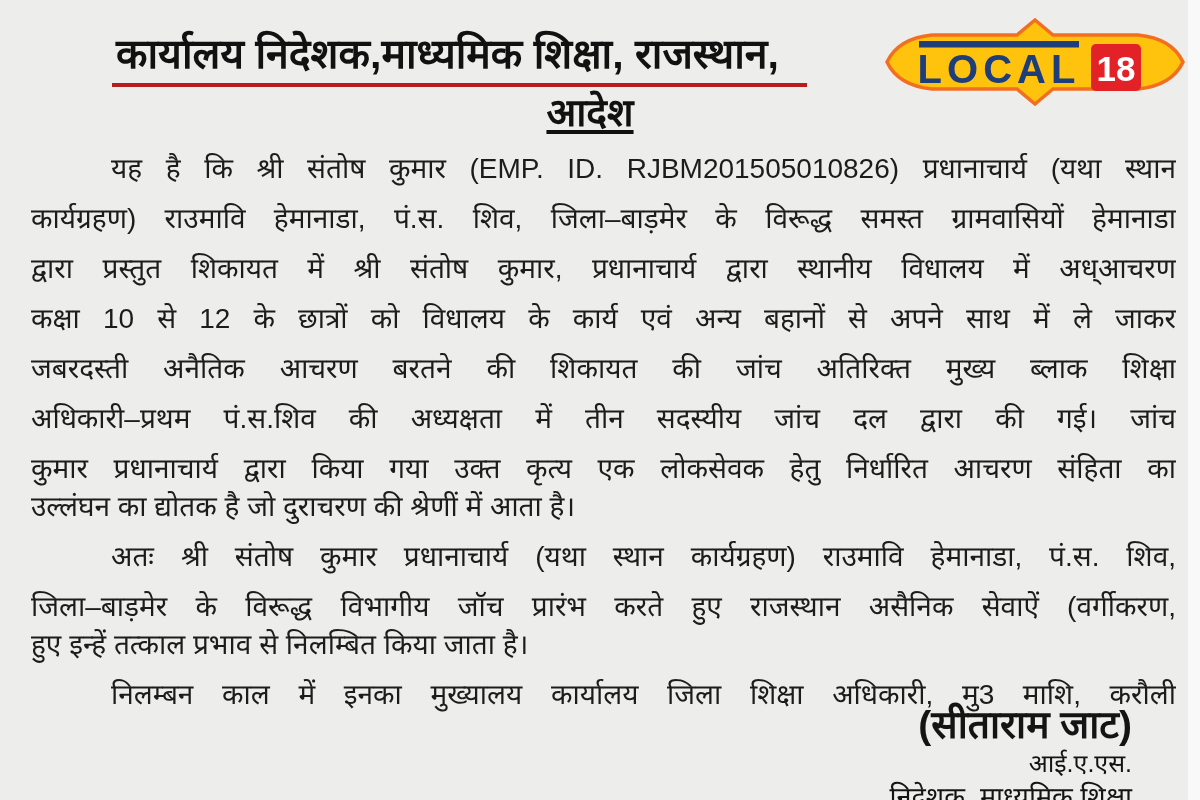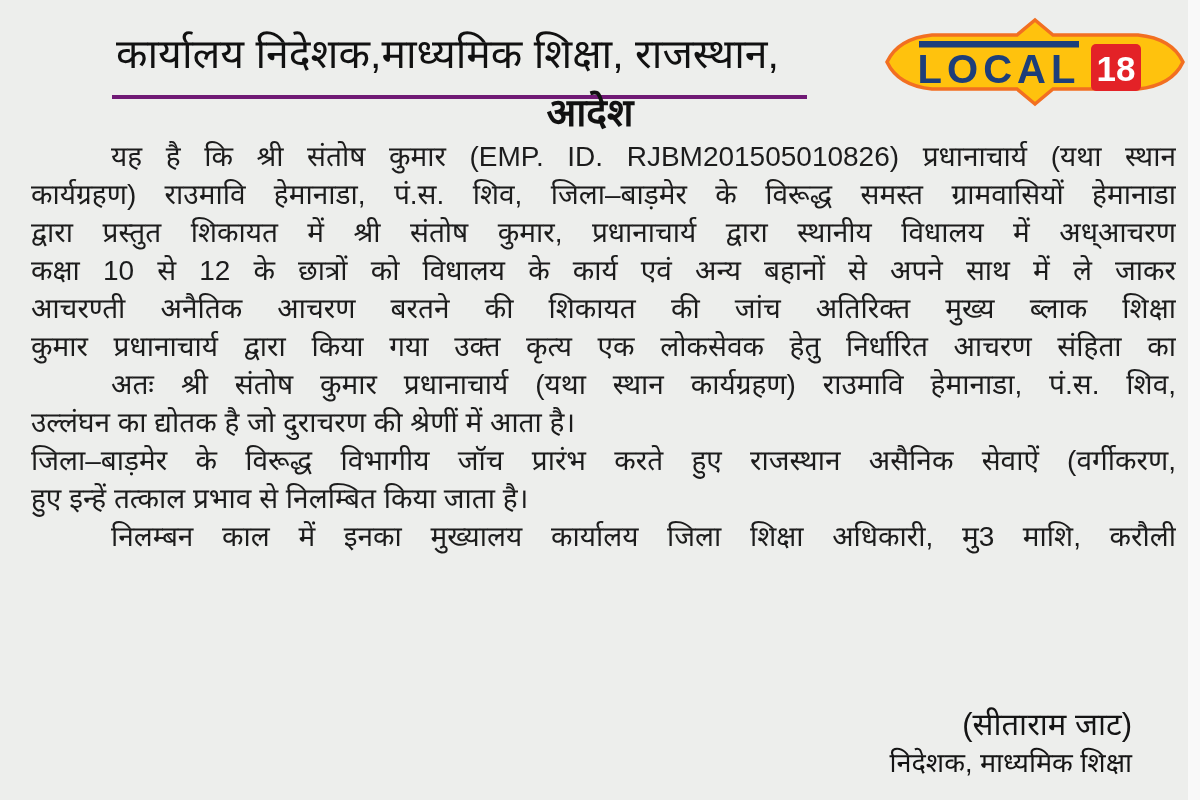--- a/index.html
+++ b/index.html
@@ -11,49 +11,50 @@
     font-family:"Liberation Sans", sans-serif;
     color:#1e1e1e;
   }
   .edge-strip{
     position:absolute;right:0;top:0;width:12px;height:800px;
     background:#f9f9f9;
   }
   
   .doc-title{
     position:absolute;left:112px;top:24px;
-    font-size:41px;font-weight:400;color:#111;
+    font-size:41px;font-weight:700;color:#111;
     letter-spacing:0px;white-space:nowrap;
-    border-bottom:4px solid #701a75;
-    padding:0 28px 15px 4px;
+    border-bottom:4px solid #b91c1c;
+    padding:0 28px 3px 4px;
   }
   .doc-subtitle{
     position:absolute;left:500px;top:84px;width:180px;
     text-align:center;
     font-size:39px;font-weight:700;color:#111;
+    text-decoration:underline;
     text-decoration-thickness:3.5px;
     text-underline-offset:4px;
   }
   
   .body-text{
     position:absolute;left:31px;right:24px;top:138px;
   }
   .bl{
     height:38px;line-height:38px;
     font-size:28px;color:#1c1c1c;
     overflow:hidden;
   }
-  .just{ text-align:justify; text-align-last:justify; }
+  .just{ text-align:justify; text-align-last:justify;margin-top:12px; }
   .indent{ padding-left:80px; }
   
   .signature{
     position:absolute;right:68px;top:704px;
     text-align:right;color:#141414;
   }
-  .sig-name{ font-size:31px;line-height:42px;font-weight:400;white-space:nowrap;}
+  .sig-name{ font-size:39px;line-height:42px;font-weight:700;white-space:nowrap;}
   .sig-t1{ font-size:25px;line-height:34px;font-weight:500;}
   .sig-t2{ font-size:27px;line-height:34px;font-weight:500;white-space:nowrap;}
   
   .logo{
     position:absolute;left:884px;top:12px;
     width:302px;height:100px;z-index:5;
   }
 </style>
 </head>
 <body>
@@ -63,31 +64,33 @@
   <div class="edge-strip"></div>
 
   <div class="doc-title">कार्यालय निदेशक,माध्यमिक शिक्षा, राजस्थान,</div>
   <div class="doc-subtitle">आदेश</div>
 
   <div class="body-text">
     <div class="bl just indent">यह है कि श्री संतोष कुमार (EMP. ID. RJBM201505010826) प्रधानाचार्य (यथा स्थान</div>
     <div class="bl just">कार्यग्रहण) राउमावि हेमानाडा, पं.स. शिव, जिला–बाड़मेर के विरूद्ध समस्त ग्रामवासियों हेमानाडा</div>
     <div class="bl just">द्वारा प्रस्तुत शिकायत में श्री संतोष कुमार, प्रधानाचार्य द्वारा स्थानीय विधालय में अध्आचरण</div>
     <div class="bl just">कक्षा 10 से 12 के छात्रों को विधालय के कार्य एवं अन्य बहानों से अपने साथ में ले जाकर</div>
-    <div class="bl just">आचरण्ती अनैतिक आचरण बरतने की शिकायत की जांच अतिरिक्त मुख्य ब्लाक शिक्षा</div>
+    <div class="bl just">जबरदस्ती अनैतिक आचरण बरतने की शिकायत की जांच अतिरिक्त मुख्य ब्लाक शिक्षा</div>
+    <div class="bl just">अधिकारी–प्रथम पं.स.शिव की अध्यक्षता में तीन सदस्यीय जांच दल द्वारा की गई। जांच</div>
     <div class="bl just">कुमार प्रधानाचार्य द्वारा किया गया उक्त कृत्य एक लोकसेवक हेतु निर्धारित आचरण संहिता का</div>
+    <div class="bl">उल्लंघन का द्योतक है जो दुराचरण की श्रेणीं में आता है।</div>
     <div class="bl just indent">अतः श्री संतोष कुमार प्रधानाचार्य (यथा स्थान कार्यग्रहण) राउमावि हेमानाडा, पं.स. शिव,</div>
-    <div class="bl">उल्लंघन का द्योतक है जो दुराचरण की श्रेणीं में आता है।</div>
     <div class="bl just">जिला–बाड़मेर के विरूद्ध विभागीय जॉच प्रारंभ करते हुए राजस्थान असैनिक सेवाऐं (वर्गीकरण,</div>
     <div class="bl">हुए इन्हें तत्काल प्रभाव से निलम्बित किया जाता है।</div>
     <div class="bl just indent">निलम्बन काल में इनका मुख्यालय कार्यालय जिला शिक्षा अधिकारी, मु3 माशि, करौली</div>
   </div>
 
   <div class="signature">
     <div class="sig-name">(सीताराम जाट)</div>
+    <div class="sig-t1">आई.ए.एस.</div>
     <div class="sig-t2">निदेशक, माध्यमिक शिक्षा</div>
   </div>
 
   <svg class="logo" viewBox="0 0 302 100">
     <path d="M3,50 C11,33 28,25 48,23 L133,23 L151,8 L169,23 L254,23 C274,25 291,33 299,50
              C291,67 274,75 254,77 L169,77 L151,92 L133,77 L48,77 C28,75 11,67 3,50 Z" fill="#FFC20D" stroke="#F26F21" stroke-width="3.5"></path>
     <rect x="35" y="29" width="160" height="6.5" fill="#1D3E7A"></rect>
     <text x="115" y="71" text-anchor="middle" font-family="Liberation Sans, sans-serif" font-size="40" font-weight="bold" letter-spacing="5" fill="#1D3E7A">LOCAL</text>
     <rect x="207" y="32" width="50" height="47" rx="5" fill="#E32227"></rect>
     <text x="232" y="69" text-anchor="middle" font-family="Liberation Sans, sans-serif" font-size="35" font-weight="bold" fill="#FFFFFF">18</text>

